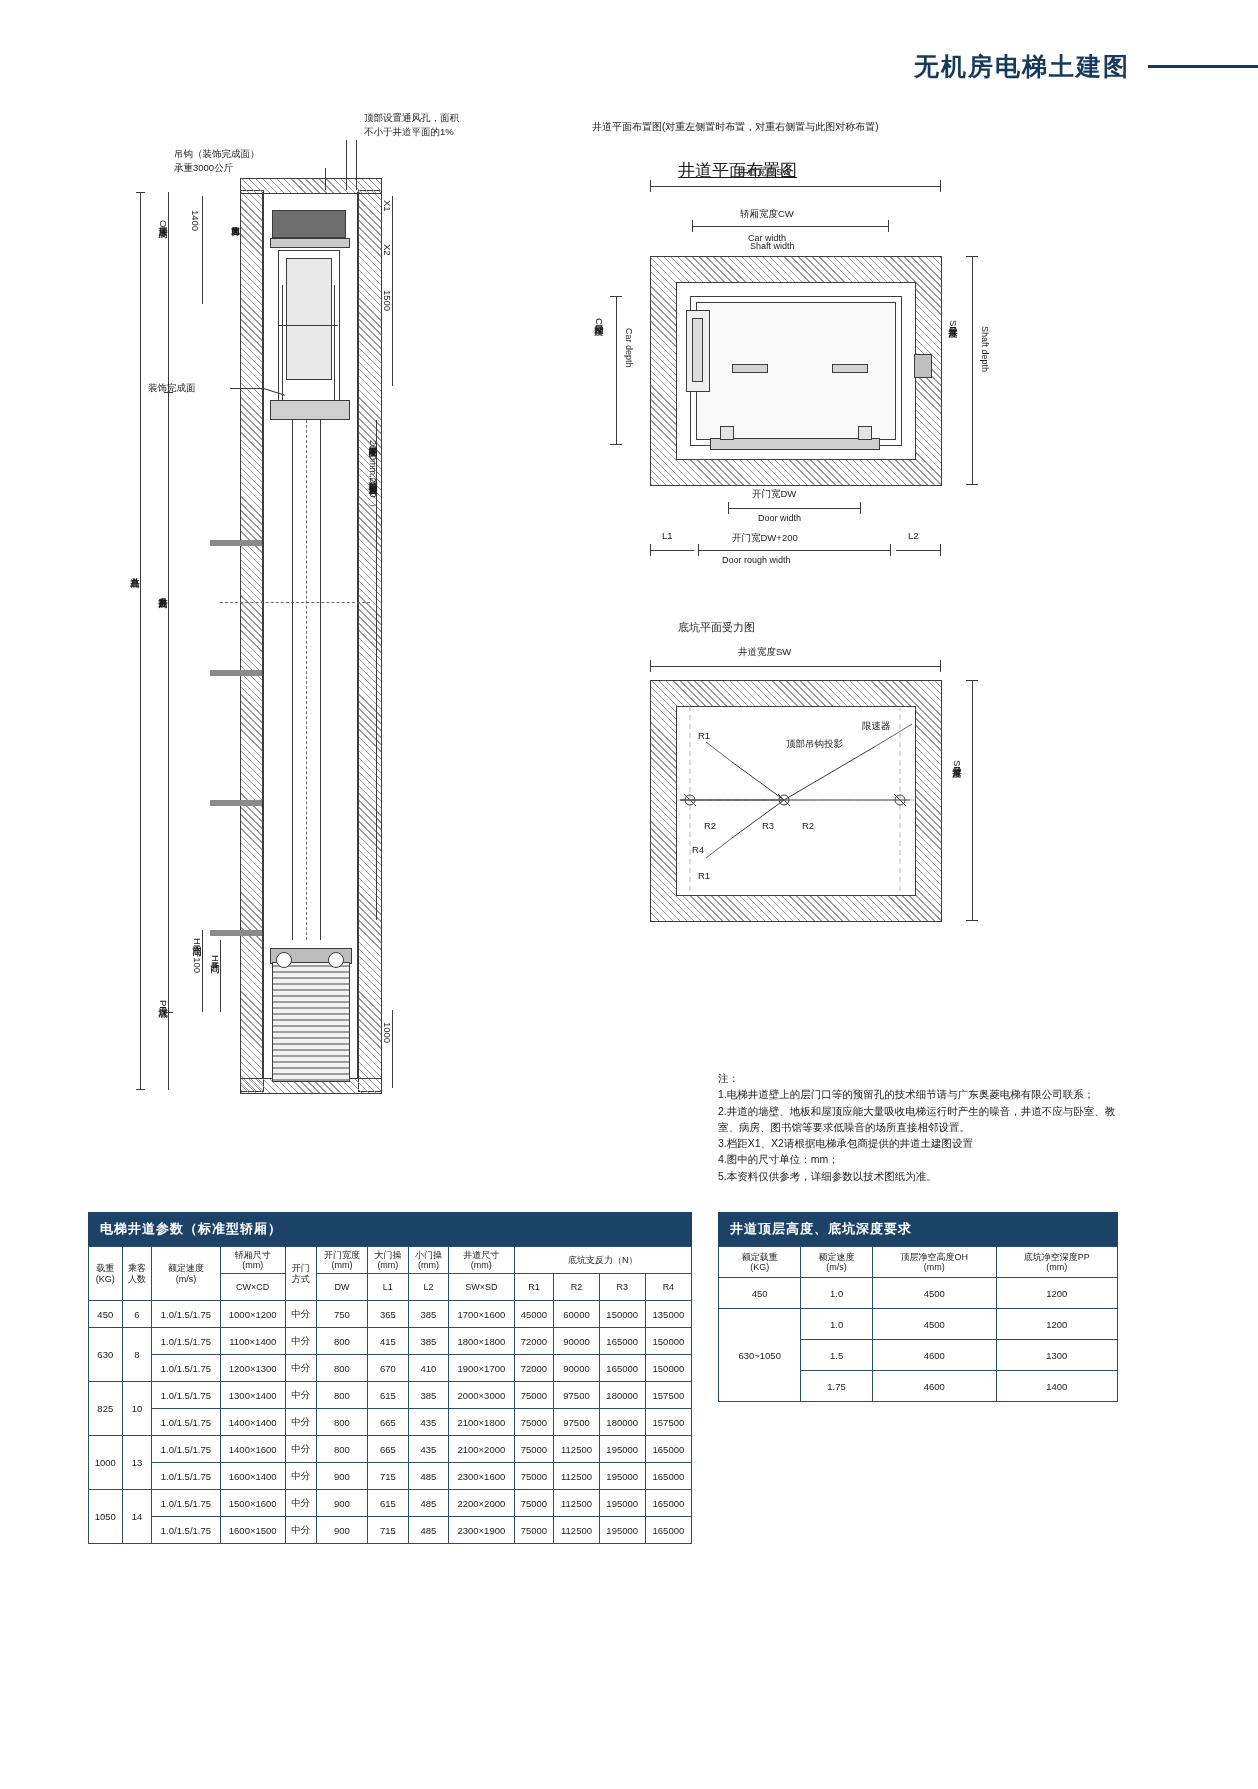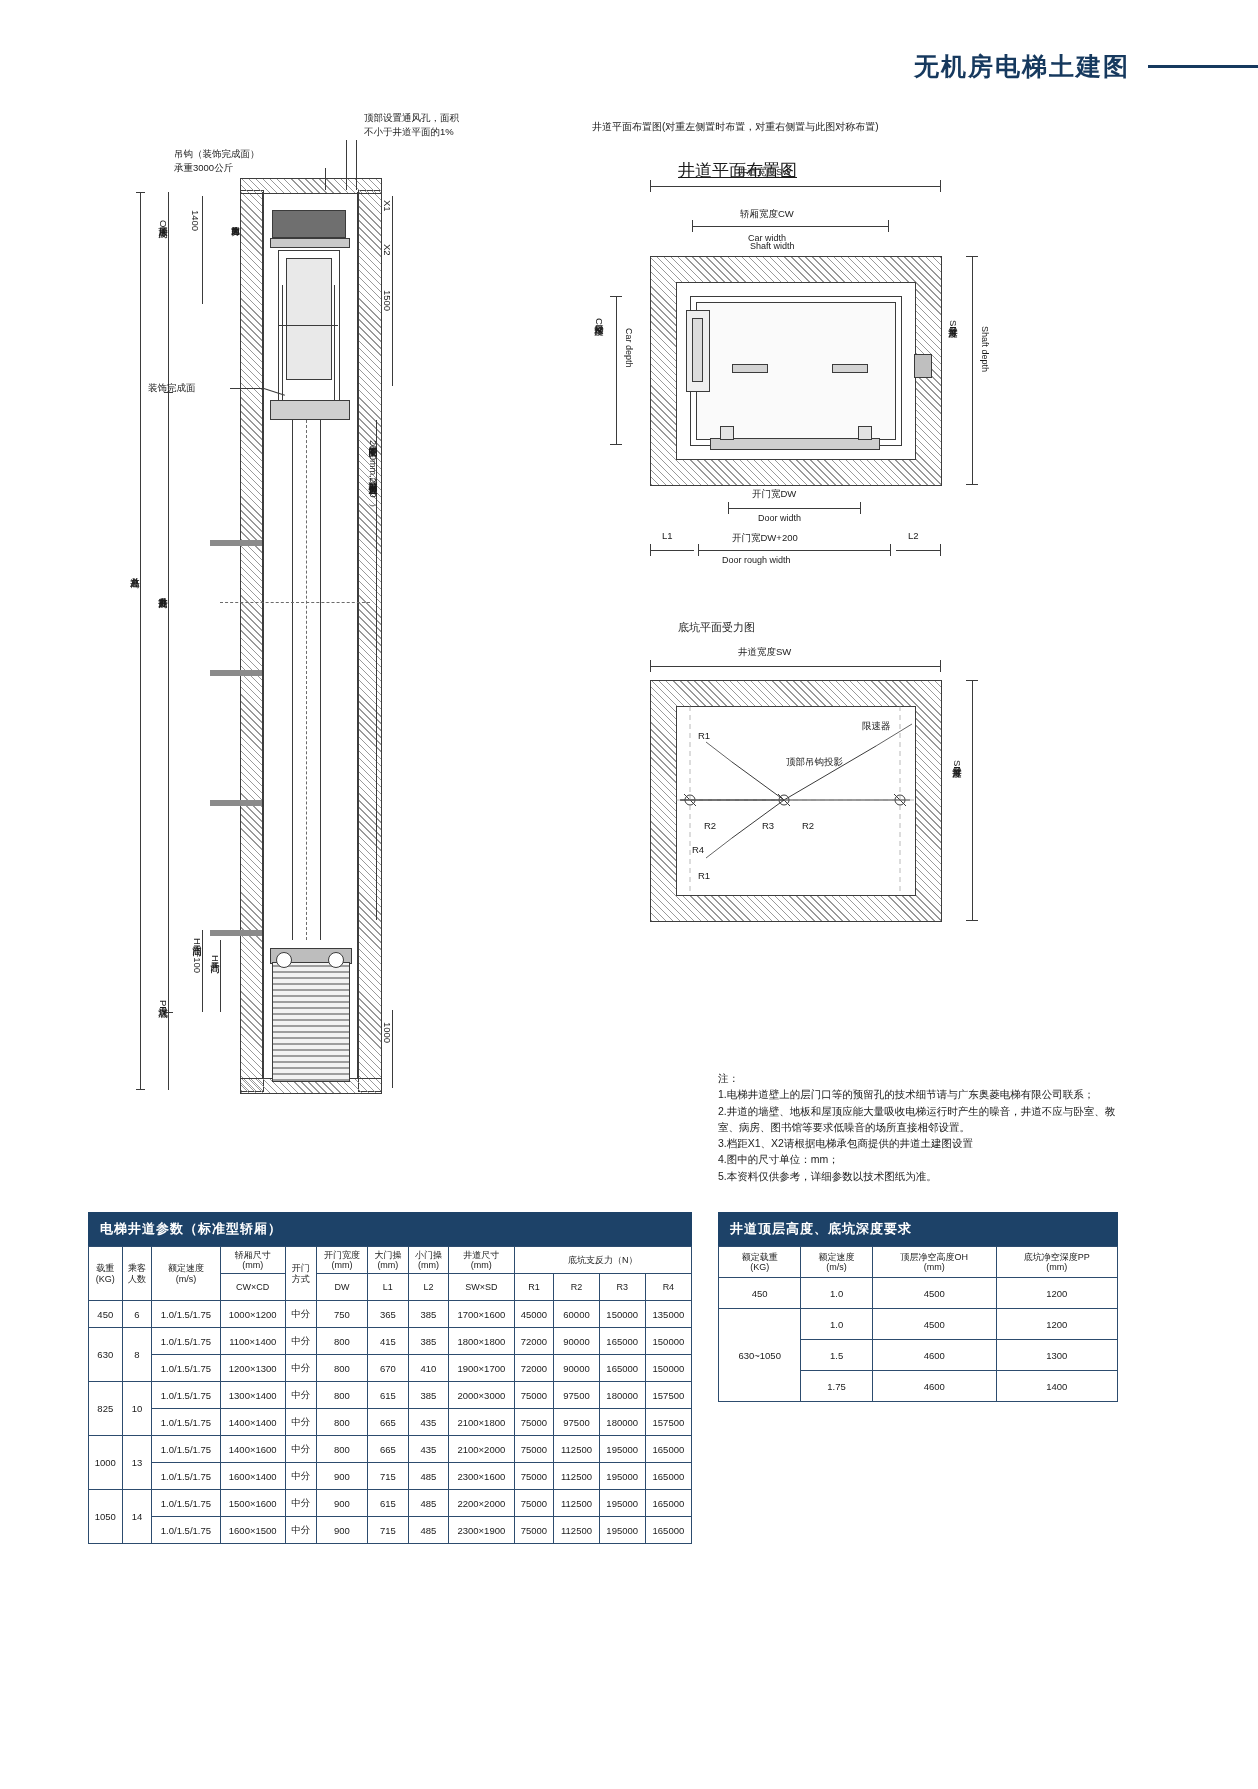--- a/index.html
+++ b/index.html
@@ -230,21 +230,21 @@
       <line x1="200" y1="40" x2="236" y2="18" stroke="#3b3b3b" stroke-width="0.8"></line>
     </svg>
 
     <div class="t" style="left:118px;top:110px;">R1</div>
     <div class="t" style="left:118px;top:250px;">R1</div>
     <div class="t" style="left:124px;top:200px;">R2</div>
     <div class="t" style="left:222px;top:200px;">R2</div>
     <div class="t" style="left:182px;top:200px;">R3</div>
     <div class="t" style="left:112px;top:224px;">R4</div>
     <div class="t" style="left:282px;top:100px;">限速器</div>
-    <div class="t" style="left:206px;top:136px;">顶部吊钩投影</div>
+    <div class="t" style="left:206px;top:118px;">顶部吊钩投影</div>
 
     <div class="dim" style="left:392px;top:60px;width:1px;height:240px;background:#3b3b3b;position:absolute;"></div>
     <div class="dim" style="left:386px;top:60px;width:12px;height:1px;background:#3b3b3b;position:absolute;"></div>
     <div class="dim" style="left:386px;top:300px;width:12px;height:1px;background:#3b3b3b;position:absolute;"></div>
     <div class="vt vt-r" style="left:370px;top:140px;">井道深度SD</div>
   </div>
 
   <div class="notes">
     <p class="nt">注：</p>
     <p class="nt">1.电梯井道壁上的层门口等的预留孔的技术细节请与广东奥菱电梯有限公司联系；</p>

